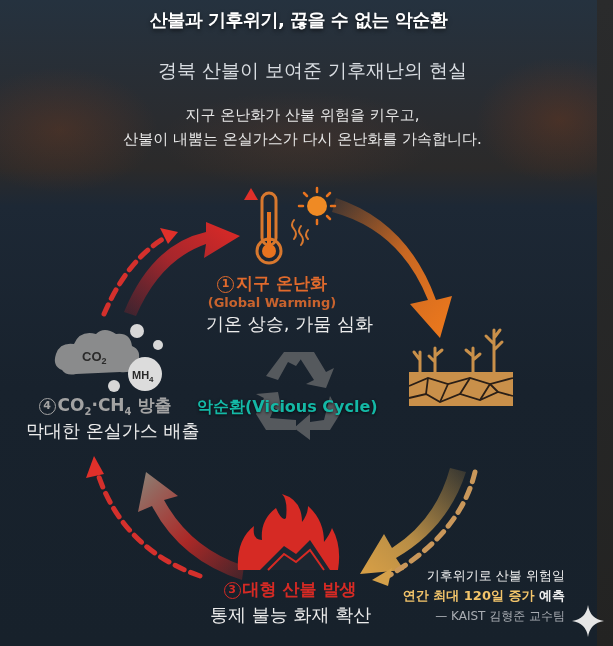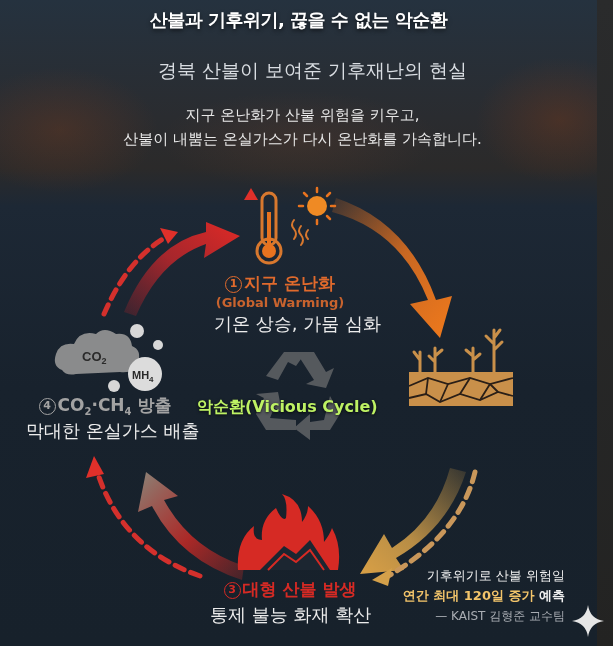--- a/index.html
+++ b/index.html
@@ -40,21 +40,21 @@
   .stage-sub { color: #ececec; font-size: 18px; margin-top: 2px; }
   .stage-en { font-weight: bold; font-size: 13px; color: #c8632e; }
 
   .circ-num {
     display: inline-block; width: 17px; height: 17px; border-radius: 50%;
     border: 1.5px solid currentColor; font-size: 11px; line-height: 14px;
     text-align: center; vertical-align: 2px; margin-right: 2px; font-weight: bold;
   }
 
   .center-label {
-    position: absolute; left: 197px; top: 397px; color: #bef264;
+    position: absolute; left: 197px; top: 397px; color: #14b8a6;
     font-weight: bold; font-size: 16px; white-space: nowrap;
     text-shadow: 0 1px 3px rgba(0,0,0,0.8);
   }
 
   .note {
     position: absolute; right: 48px; top: 566px; text-align: right; font-size: 13px; line-height: 20px;
   }
   .note .l1 { color: #f0f0f0; }
   .note .l2 { color: #f0f0f0; font-weight: bold; }
   .note .hl { color: #f2c46a; }
@@ -190,21 +190,21 @@
   </g>
 
   <g fill="#5c5f63" opacity="0.9">
     <path d="M266,376 L284,352 L306,352 L296,366 L288,362 L278,380 Z"></path>
     <path d="M296,352 L314,352 L326,372 L334,368 L326,388 L306,384 L314,380 Z"></path>
     <path d="M330,396 L340,414 L330,430 L310,430 L310,440 L294,428 L310,414 L310,422 L324,420 Z"></path>
     <path d="M296,430 L266,430 L256,414 L264,398 L256,394 L278,392 L282,412 L274,408 L270,418 L296,420 Z"></path>
   </g>
 </svg>
 
-<div class="label" style="left:214px; top:272px; width:132px; color:#e06a2c;">
+<div class="label" style="left:206px; top:272px; width:132px; color:#e06a2c;">
   <div class="stage-title">
     <span class="circ-num">1</span><span>지구 온난화</span>
   </div>
   <div class="stage-en">(Global Warming)</div>
   <div class="stage-sub">기온 상승, 가뭄 심화</div>
 </div>
 
 <div class="label" style="left:396px; top:412px; width:130px; color:#c9904a;">
 </div>
 

